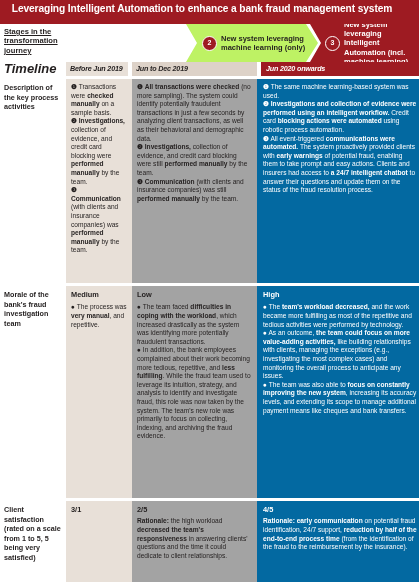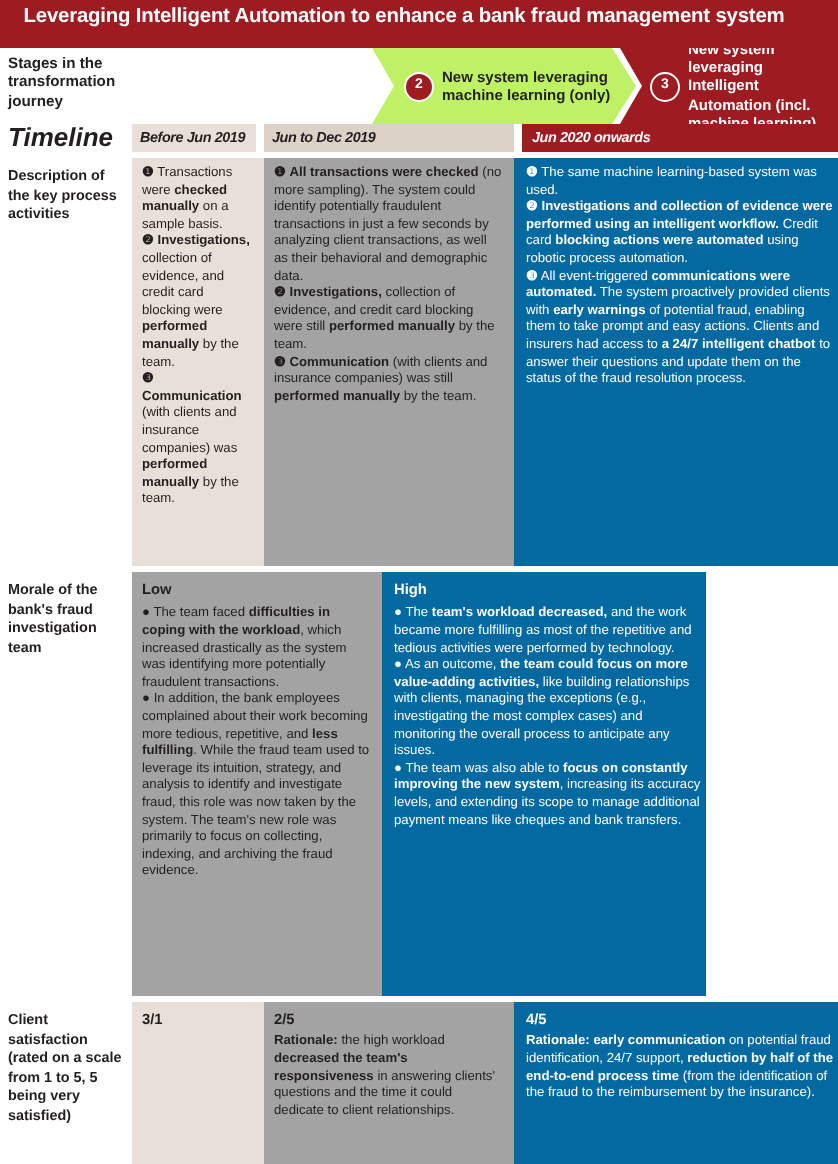--- a/index.html
+++ b/index.html
@@ -30,21 +30,21 @@
   .row{display:flex;align-items:stretch;width:419px;box-sizing:border-box;}
   .c0{width:66px;flex:0 0 66px;box-sizing:border-box;padding:4px 5px 4px 4px;background:#ffffff;}
   .c1{width:66px;flex:0 0 66px;box-sizing:border-box;padding:4px 5px 4px 5px;background:#e8e0d8;}
   .c2{width:125px;flex:0 0 125px;box-sizing:border-box;padding:4px 5px 4px 5px;background:#a3a3a3;}
   .c3{width:162px;flex:0 0 162px;box-sizing:border-box;padding:4px 2px 4px 6px;background:#0369a1;color:#ffffff;}
 
   
   .hdr{height:52px;position:relative;overflow:hidden;}
   .hdr .c0{padding-top:3px;}
   .stage-label{
-    font-weight:bold;font-size:7.6px;line-height:9.4px;color:#231f1f;
+    font-weight:bold;font-size:7.6px;line-height:9.4px;color:#231f1f;text-decoration:underline;
   }
   .timeline-word{font-weight:bold;font-style:italic;font-size:13px;margin-top:6px;color:#231f1f;}
 
   .stageband{
     position:absolute;left:66px;top:0;width:353px;height:38px;
   }
   .chev{
     position:absolute;top:0;height:38px;display:flex;align-items:center;
   }
   .chev-1{left:0;width:128px;background:#e8e0d8;
@@ -143,20 +143,26 @@
             <p><span class="marker">❷</span> <b>Investigations and collection of evidence were performed using an intelligent workflow.</b> Credit card <b>blocking actions were automated</b> using robotic process automation.</p>
             <p><span class="marker">❸</span> All event-triggered <b>communications were automated.</b> The system proactively provided clients with <b>early warnings</b> of potential fraud, enabling them to take prompt and easy actions. Clients and insurers had access to <b>a 24/7 intelligent chatbot</b> to answer their questions and update them on the status of the fraud resolution process.</p>
           </div>
         </div>
       </div>
       <div class="sep"></div>
       <div class="row r-mor">
         <div class="c0">
           <div class="rowlabel">Morale of the bank's fraud investigation team</div>
         </div>
+        <div class="c1">
+          <div class="moralehead">Medium</div>
+          <div class="cellbody">
+            <p><span class="marker">●</span> The process was <b>very manual</b>, and repetitive.</p>
+          </div>
+        </div>
         <div class="c2">
           <div class="moralehead">Low</div>
           <div class="cellbody">
             <p><span class="marker">●</span> The team faced <b>difficulties in coping with the workload</b>, which increased drastically as the system was identifying more potentially fraudulent transactions.</p>
             <p><span class="marker">●</span> In addition, the bank employees complained about their work becoming more tedious, repetitive, and <b>less fulfilling</b>. While the fraud team used to leverage its intuition, strategy, and analysis to identify and investigate fraud, this role was now taken by the system. The team's new role was primarily to focus on collecting, indexing, and archiving the fraud evidence.</p>
           </div>
         </div>
         <div class="c3">
           <div class="moralehead">High</div>
           <div class="cellbody">

